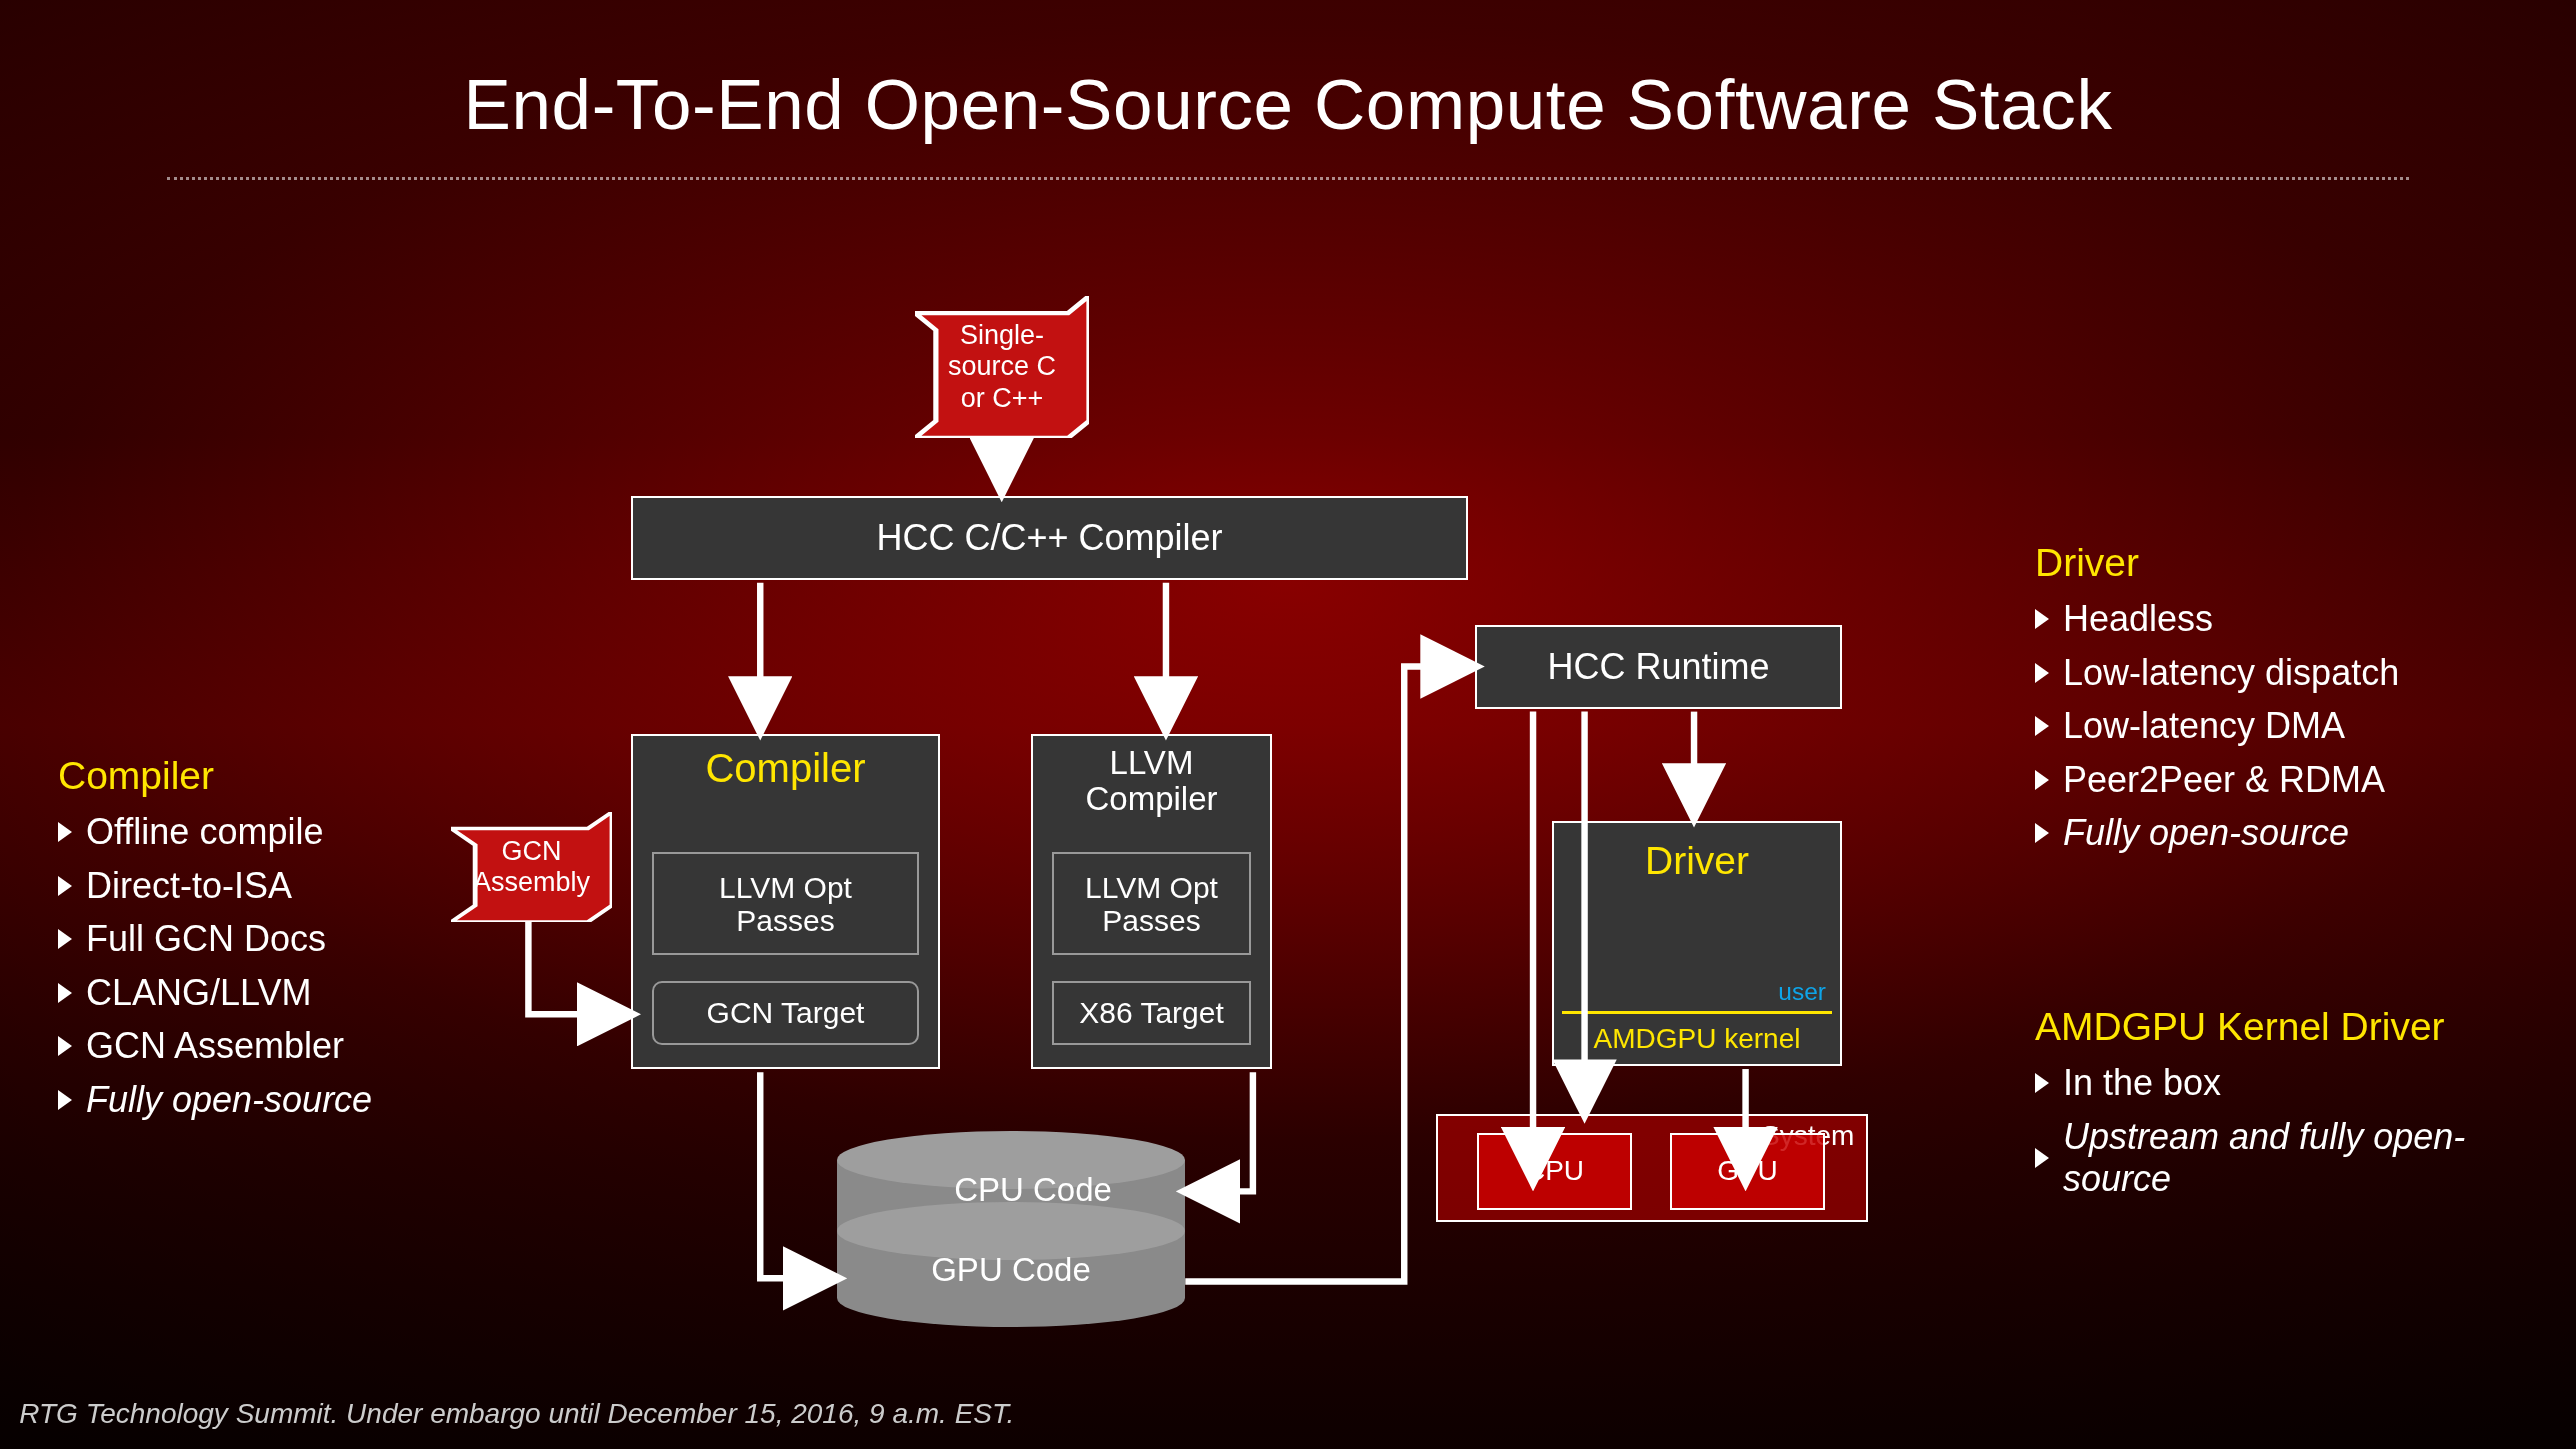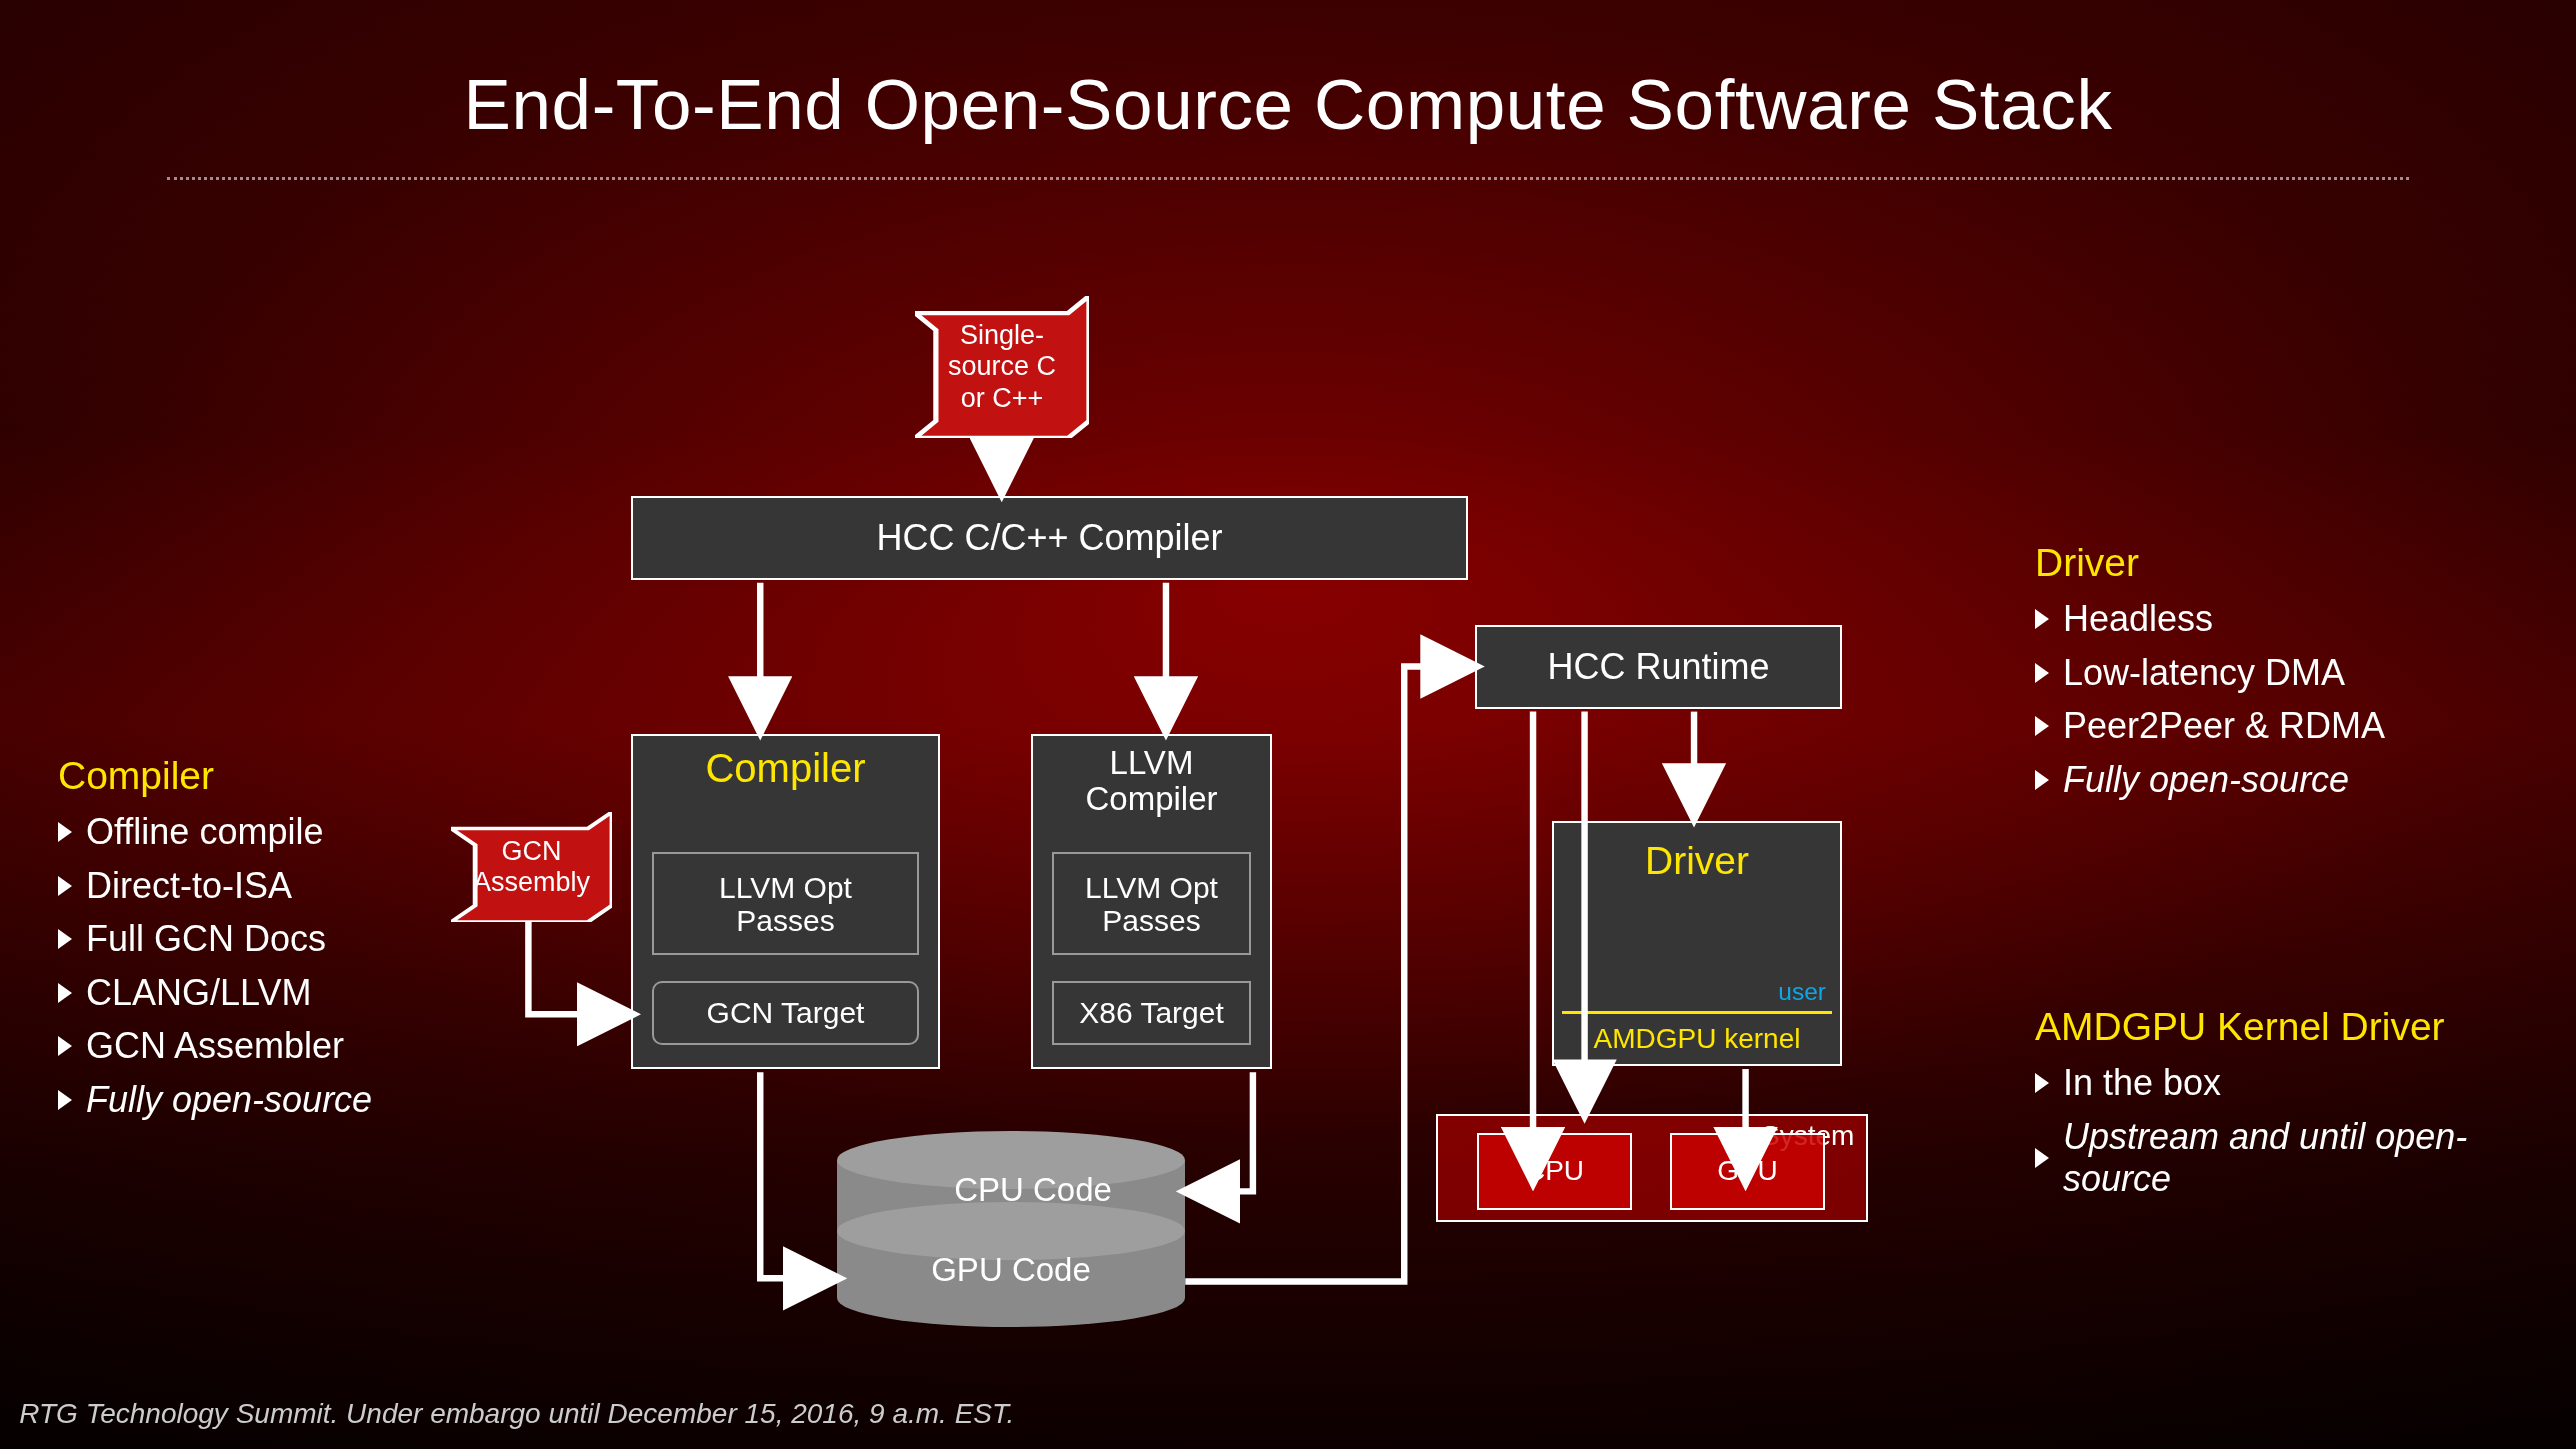--- a/index.html
+++ b/index.html
@@ -143,20 +143,24 @@
 
 <div id="right-col-driver">
   <div class="section-heading">Driver</div>
   <ul class="bullet-list">
       <li>
         <span class="tri"></span>
         <span class="txt">Headless</span>
       </li>
       <li>
         <span class="tri"></span>
+        <span class="txt">Low-latency dispatch</span>
+      </li>
+      <li>
+        <span class="tri"></span>
         <span class="txt">Low-latency DMA</span>
       </li>
       <li>
         <span class="tri"></span>
         <span class="txt">Peer2Peer &amp; RDMA</span>
       </li>
       <li class="italic">
         <span class="tri"></span>
         <span class="txt">Fully open-source</span>
       </li>
@@ -165,21 +169,21 @@
 
 <div id="right-col-kernel">
   <div class="section-heading">AMDGPU Kernel Driver</div>
   <ul class="bullet-list">
       <li>
         <span class="tri"></span>
         <span class="txt">In the box</span>
       </li>
       <li class="italic">
         <span class="tri"></span>
-        <span class="txt">Upstream and until open-source</span>
+        <span class="txt">Upstream and fully open-source</span>
       </li>
     </ul>
 </div>
 
 <div id="ribbon-src" class="ribbon">
   <svg viewBox="0 0 100 100" preserveAspectRatio="none">
     <polygon points="0,12 88,12 100,0 100,88 88,100 0,100 12,88 12,24" fill="#c21111" stroke="#fff" stroke-width="3"></polygon>
   </svg>
   <span style="white-space:pre-line;">Single-
 source C

